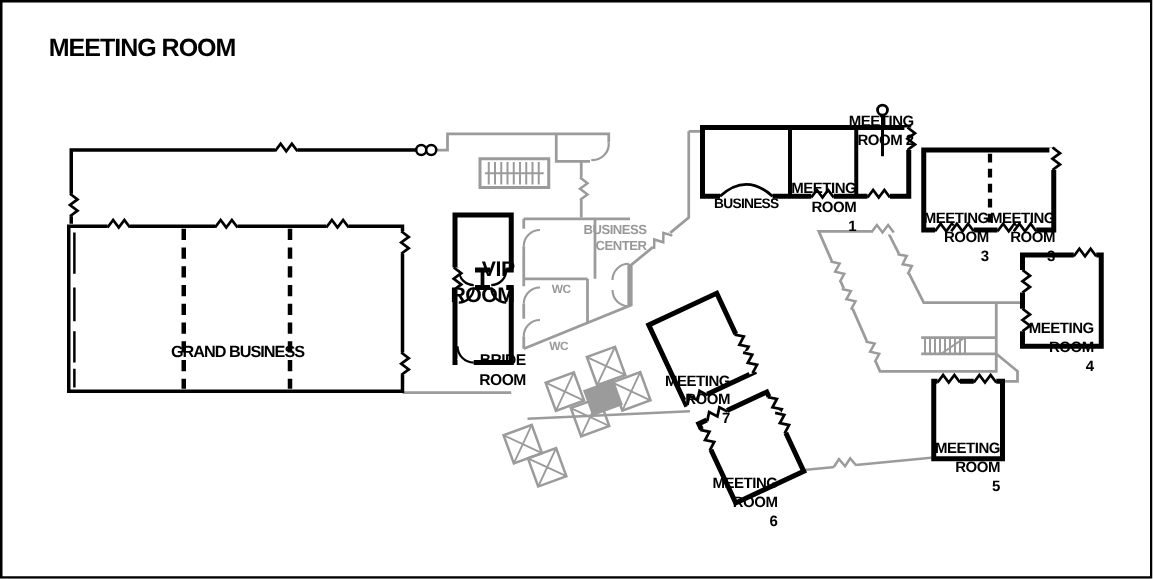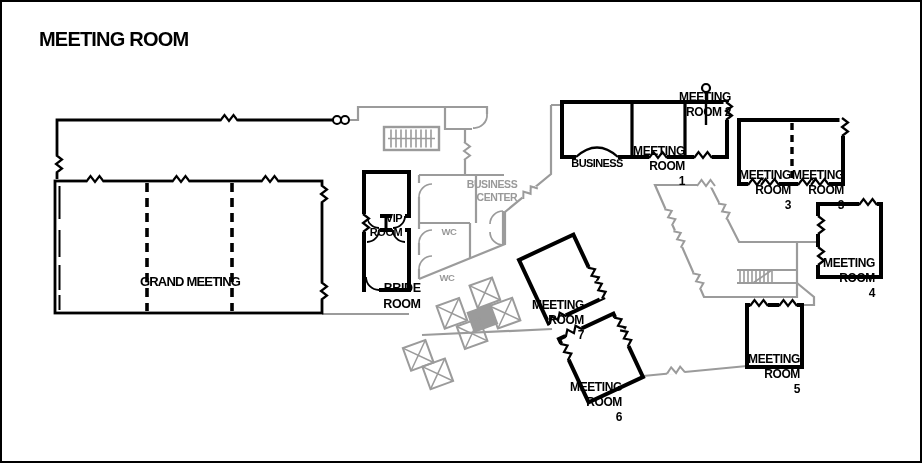--- a/index.html
+++ b/index.html
@@ -196,22 +196,22 @@
         <use href="#db" transform="translate(866,202)"></use>
         <use href="#db" transform="translate(757,303)"></use>
         <use href="#db" transform="translate(786,303)"></use>
         <use href="#db" transform="translate(362,221) rotate(90)"></use>
       </g>
     </g>
   </svg>
 
   <div class="title">MEETING ROOM</div>
 
-  <div class="lbl" style="left:188px;top:244px;font-size:13px;letter-spacing:-0.8px;">GRAND MEETING</div>
-  <div class="lbl" style="left:384px;top:188px;font-size:11px;">VIP
+  <div class="lbl" style="left:188px;top:244px;font-size:13px;letter-spacing:-0.8px;">GRAND BUSINESS</div>
+  <div class="lbl" style="left:384px;top:188px;font-size:17px;">VIP
 ROOM</div>
   <div class="lbl" style="left:400px;top:259px;font-size:12.5px;">BRIDE
 ROOM</div>
   <div class="lbl gray" style="left:490px;top:153px;font-size:10.5px;">BUSINESS
 CENTER</div>
   <div class="lbl gray" style="left:447px;top:194px;font-size:9.5px;">WC</div>
   <div class="lbl gray" style="left:445px;top:240px;font-size:9.5px;">WC</div>
   <div class="lbl" style="left:595px;top:126px;font-size:11px;letter-spacing:-0.6px;">BUSINESS</div>
   <div class="lbl" style="left:657px;top:128px;font-size:12px;">MEETING
 ROOM

